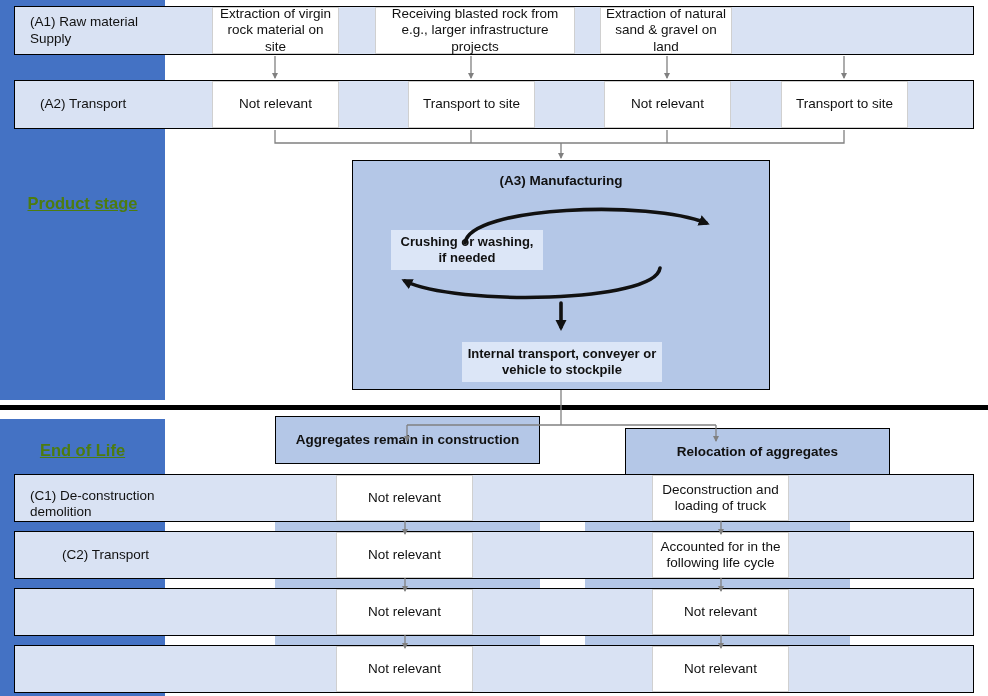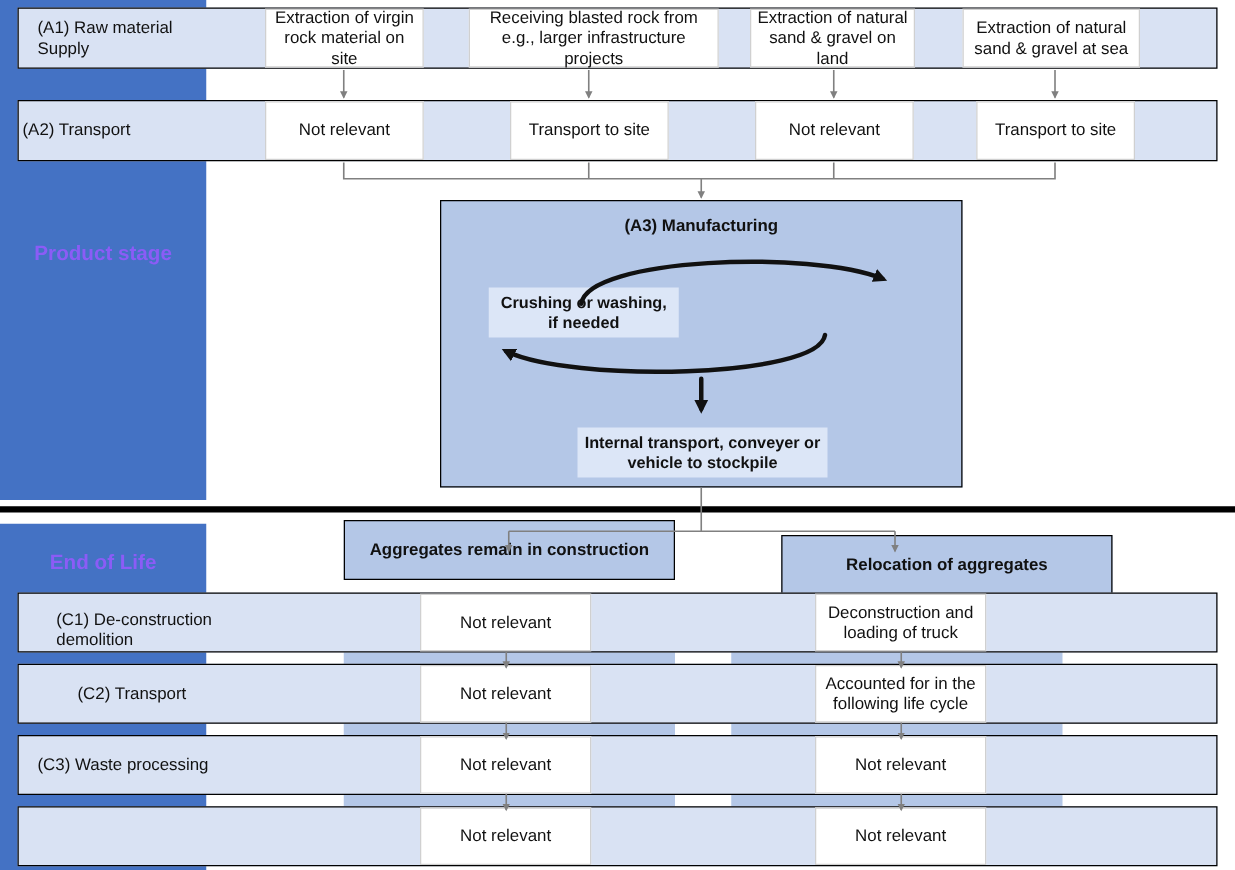--- a/index.html
+++ b/index.html
@@ -3,22 +3,22 @@
 <meta charset="utf-8">
 <style>
   html,body{margin:0;padding:0;background:#ffffff;}
   body{font-family:"Liberation Sans","DejaVu Sans",sans-serif;}
   #canvas{position:relative;width:988px;height:696px;overflow:hidden;background:#fff;}
 
   .abs{position:absolute;box-sizing:border-box;}
 
   
   .stage-col{background:#4472C4;}
-  .stage-label{color:#8b5cf6;font-weight:bold;font-size:16.5px;
-    display:flex;align-items:center;justify-content:center;text-align:center;}
+  .stage-label{color:#4d7c0f;font-weight:bold;font-size:16.5px;
+    display:flex;align-items:center;justify-content:center;text-align:center;text-decoration:underline;}
 
   
   .band{background:#D9E2F3;border:1.6px solid #000000;}
   .midblue-plain{background:#B4C7E7;}
 
   
   .wbox{background:#ffffff;border:1px solid #D0D0D0;
     display:flex;align-items:center;justify-content:center;text-align:center;
     font-size:13.5px;color:#111111;line-height:1.22;padding:2px 4px;}
 
@@ -60,61 +60,59 @@
       <div>
         <div>(A1) Raw material</div>
         <div>Supply</div>
       </div>
     </div>
   </div>
 
   <div class="abs wbox" style="left:212px;top:7px;width:127px;height:47px;">Extraction of virgin rock material on site</div>
   <div class="abs wbox" style="left:375px;top:7px;width:200px;height:47px;">Receiving blasted rock from e.g., larger infrastructure projects</div>
   <div class="abs wbox" style="left:600px;top:7px;width:132px;height:47px;">Extraction of natural sand &amp; gravel on land</div>
-  <div class="abs wbox" style="left:770px;top:7px;width:142px;height:47px;">Extraction of natural sand &amp; gravel at sea</div>
 
   <div class="abs band" style="left:14px;top:80px;width:960px;height:49px;"></div>
-  <div class="abs rowcap" style="left:4px;top:81px;width:180px;height:47px;">(A2) Transport</div>
+  <div class="abs rowcap" style="left:26px;top:81px;width:180px;height:47px;">(A2) Transport</div>
 
   <div class="abs wbox" style="left:212px;top:81px;width:127px;height:47px;">Not relevant</div>
   <div class="abs wbox" style="left:408px;top:81px;width:127px;height:47px;">Transport to site</div>
   <div class="abs wbox" style="left:604px;top:81px;width:127px;height:47px;">Not relevant</div>
   <div class="abs wbox" style="left:781px;top:81px;width:127px;height:47px;">Transport to site</div>
 
   <div class="abs a3panel" style="left:352px;top:160px;width:418px;height:230px;">
     <div class="a3title">(A3) Manufacturing</div>
   </div>
   <div class="abs a3box" style="left:391px;top:230px;width:152px;height:40px;">Crushing or washing, if needed</div>
   <div class="abs a3box" style="left:462px;top:342px;width:200px;height:40px;">Internal transport, conveyer or vehicle to stockpile</div>
 
   <div class="abs eolhead" style="left:275px;top:416px;width:265px;height:48px;">Aggregates remain in construction</div>
   <div class="abs eolhead" style="left:585px;top:428px;width:265px;height:48px;margin-left:40px;">Relocation of aggregates</div>
 
   <div class="abs midblue-plain" style="left:275px;top:476px;width:265px;height:215px;"></div>
   <div class="abs midblue-plain" style="left:585px;top:476px;width:265px;height:215px;"></div>
 
   <div class="abs band" style="left:14px;top:474px;width:960px;height:48px;"></div>
-  <div class="abs" style="left:16px;top:475px;width:240px;height:58px;margin-left:15px;">
+  <div class="abs" style="left:16px;top:475px;width:240px;height:58px;">
     <div class="rowcap" style="height:100%;">
       <div>
         <div>(C1) De-construction</div>
         <div>demolition</div>
       </div>
     </div>
   </div>
   <div class="abs wbox" style="left:336px;top:475px;width:137px;height:46px;">Not relevant</div>
   <div class="abs wbox" style="left:652px;top:475px;width:137px;height:46px;">Deconstruction and loading of truck</div>
 
   <div class="abs band" style="left:14px;top:531px;width:960px;height:48px;"></div>
   <div class="abs rowcap" style="left:16px;top:532px;width:240px;height:46px;margin-left:32px;">(C2) Transport</div>
   <div class="abs wbox" style="left:336px;top:532px;width:137px;height:46px;">Not relevant</div>
   <div class="abs wbox" style="left:652px;top:532px;width:137px;height:46px;">Accounted for in the following life cycle</div>
 
   <div class="abs band" style="left:14px;top:588px;width:960px;height:48px;"></div>
-  <div class="abs rowcap" style="left:16px;top:589px;width:240px;height:46px;">(C3) Waste processing</div>
   <div class="abs wbox" style="left:336px;top:589px;width:137px;height:46px;">Not relevant</div>
   <div class="abs wbox" style="left:652px;top:589px;width:137px;height:46px;">Not relevant</div>
 
   <div class="abs band" style="left:14px;top:645px;width:960px;height:48px;"></div>
   <div class="abs wbox" style="left:336px;top:646px;width:137px;height:46px;">Not relevant</div>
   <div class="abs wbox" style="left:652px;top:646px;width:137px;height:46px;">Not relevant</div>
 
   <svg class="overlay" viewBox="0 0 988 696">
     <defs>
       <marker id="agray" markerWidth="8" markerHeight="8" refX="5" refY="4" orient="auto" markerUnits="userSpaceOnUse">

